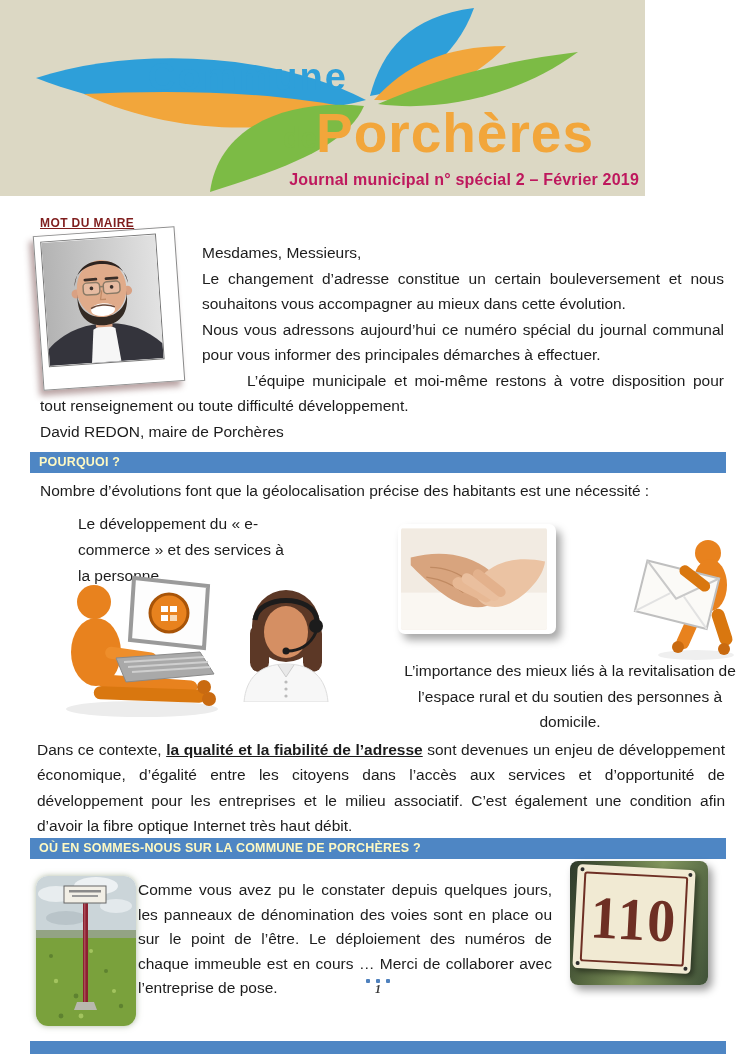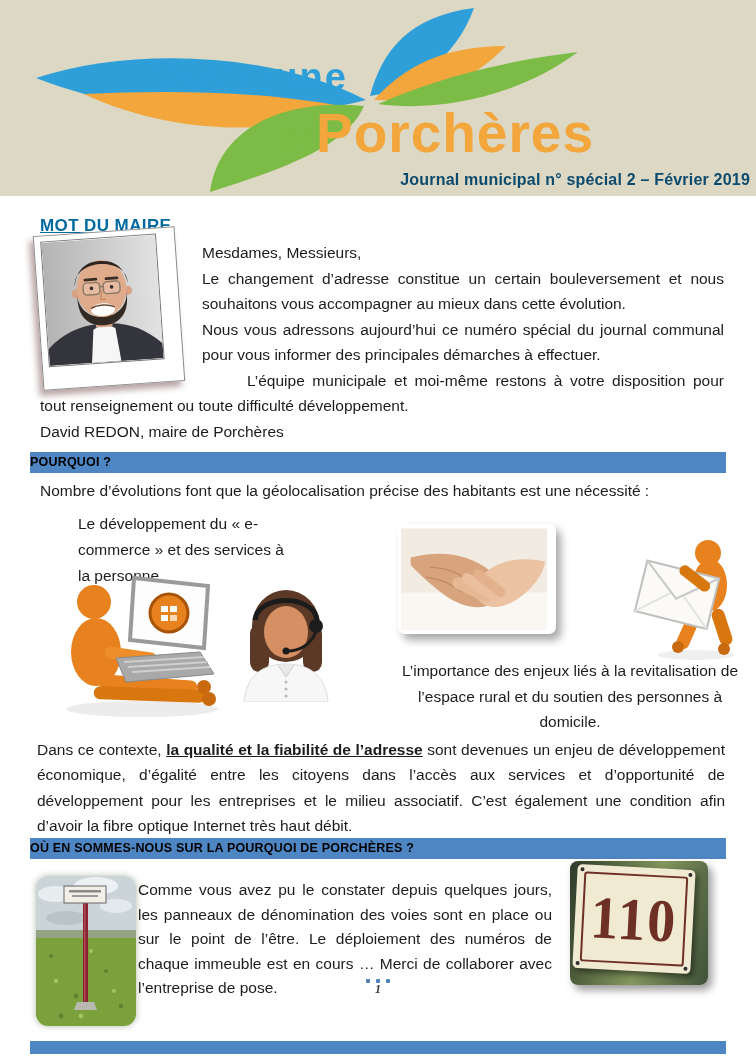--- a/index.html
+++ b/index.html
@@ -1,48 +1,48 @@
 <!DOCTYPE html>
 <html lang="fr"><head>
 <meta charset="utf-8">
 <style>
   html,body{margin:0;padding:0;background:#ffffff;}
   #page{
     position:relative;width:756px;height:1058px;margin:0 auto;background:#ffffff;
     font-family:"Liberation Sans", sans-serif;color:#1c1c1c;overflow:hidden;
   }
   
-  #header{position:absolute;top:0;left:0;width:756px;height:196px;background:#DCD8C4;}
+  #header{position:absolute;top:0;left:0;width:645px;height:196px;background:#DCD8C4;}
   #logo-svg{position:absolute;top:0;left:0;}
   #issue-line{
-    position:absolute;top:171px;right:6px;font-size:16px;font-weight:bold;color:#0c4a6e;
+    position:absolute;top:171px;right:6px;font-size:16px;font-weight:bold;color:#be185d;
     letter-spacing:.2px;
   }
   
   #mot-heading{
-    position:absolute;top:216px;left:40px;font-size:17px;font-weight:bold;color:#0369a1;
+    position:absolute;top:216px;left:40px;font-size:12px;font-weight:bold;color:#7f1d1d;
     text-decoration:underline;letter-spacing:.4px;
   }
   #mayor-photo{
     position:absolute;top:231px;left:38px;width:128px;height:140px;background:#ffffff;
     border:1px solid #8a8a8a;padding:5px 6px 8px 6px;transform:rotate(-4deg);
     box-shadow:-4px 5px 6px rgba(100,50,50,.45);z-index:2;
   }
   #mayor-photo svg{display:block;border:1px solid #777;}
   #mayor-block{position:absolute;top:240px;left:40px;width:684px;font-size:15.5px;line-height:25.5px;}
   #mayor-float{float:left;width:162px;height:152px;}
   #mayor-block p{margin:0;}
   .just{text-align:justify;}
   #mayor-p4{text-indent:45px;}
   #mayor-signature{margin-left:185px;}
   
   .section-bar{
     position:absolute;left:30px;width:696px;height:21px;background:#4E86C4;
-    color:#000000;font-size:12.5px;font-weight:bold;line-height:21px;
-    box-sizing:border-box;letter-spacing:.2px;
+    color:#fef9c3;font-size:12.5px;font-weight:bold;line-height:21px;
+    padding-left:9px;box-sizing:border-box;letter-spacing:.2px;
   }
   #bar-pourquoi{top:452px;}
   #bar-status{top:838px;}
   #intro-text{position:absolute;top:482px;left:40px;width:690px;font-size:15.5px;}
   #left-caption{
     position:absolute;top:511px;left:78px;width:212px;
     font-size:15.5px;line-height:26px;
   }
   #right-caption{
     position:absolute;top:658px;left:394px;width:352px;text-align:center;
@@ -225,26 +225,26 @@
     <circle cx="52" cy="114" r="6" fill="#C96A10"></circle>
       <circle cx="98" cy="116" r="6" fill="#C96A10"></circle>
     <g transform="rotate(14 52 62)">
       <rect x="14" y="36" width="74" height="52" fill="#FBFAF7" stroke="#BFBFBF" stroke-width="2"></rect>
       <path d="M14,36 L51,66 L88,36" stroke="#C9C9C9" stroke-width="2" fill="none"></path>
       <path d="M14,88 L44,62 M88,88 L58,62" stroke="#E2E2E2" stroke-width="2" fill="none"></path>
     </g>
     <rect x="58" y="30" width="36" height="11" rx="5.5" fill="#D9770F" transform="rotate(38 58 30)"></rect>
   </svg>
 
-  <div id="right-caption">L’importance des enjeux liés à la revitalisation de l’espace rural et du soutien des personnes à domicile.</div>
+  <div id="right-caption">L’importance des mieux liés à la revitalisation de l’espace rural et du soutien des personnes à domicile.</div>
 
   <p id="conclusion"><span>Dans ce contexte, </span><span class="emph">la qualité et la fiabilité de l’adresse</span><span> sont devenues un enjeu de développement économique, d’égalité entre les citoyens dans l’accès aux services et d’opportunité de développement pour les entreprises et le milieu associatif. C’est également une condition afin d’avoir la fibre optique Internet très haut débit.</span></p>
 
   <div id="bar-status" class="section-bar">
-    <span>OÙ EN SOMMES-NOUS SUR LA POURQUOI DE PORCHÈRES ?</span>
+    <span>OÙ EN SOMMES-NOUS SUR LA COMMUNE DE PORCHÈRES ?</span>
   </div>
 
   <div id="street-sign-photo">
     <svg width="100" height="150" viewBox="0 0 100 150">
       <rect width="100" height="62" fill="#CBD5D9"></rect>
       <ellipse cx="20" cy="18" rx="18" ry="8" fill="#E8EDEF"></ellipse>
       <ellipse cx="60" cy="10" rx="22" ry="9" fill="#EDF1F3"></ellipse>
       <ellipse cx="80" cy="30" rx="16" ry="7" fill="#E3E9EC"></ellipse>
       <ellipse cx="30" cy="42" rx="20" ry="7" fill="#B9C4C9"></ellipse>
       <rect y="54" width="100" height="10" fill="#93A384"></rect>

